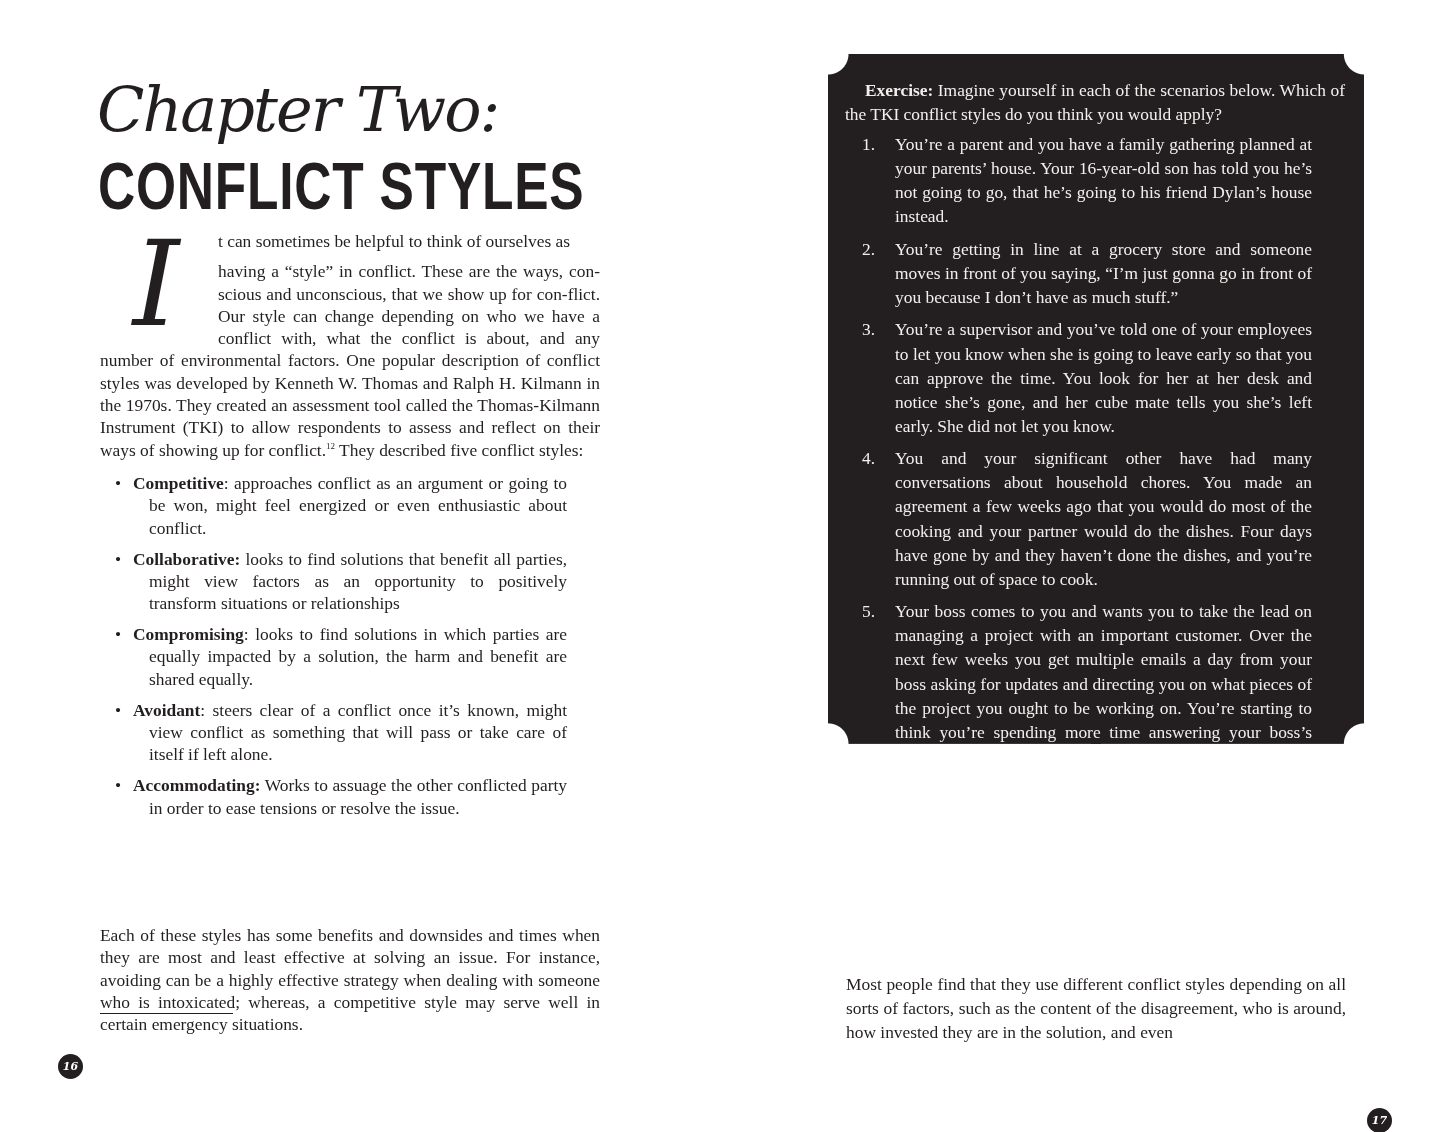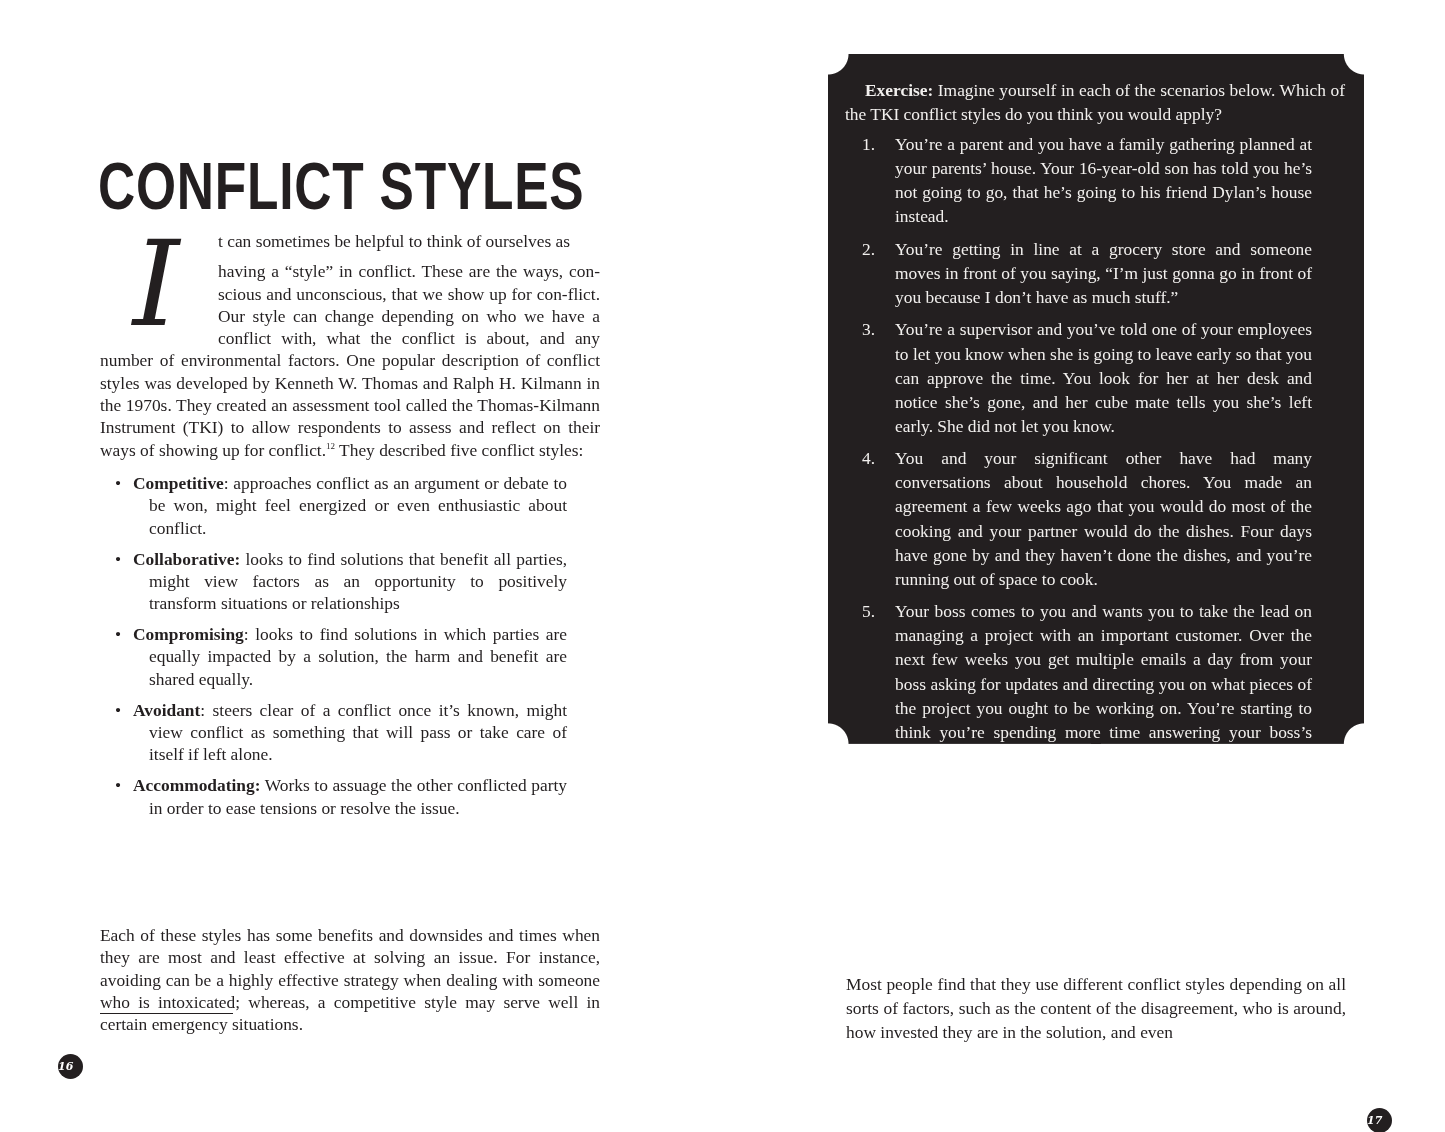--- a/index.html
+++ b/index.html
@@ -129,21 +129,21 @@
       position: absolute;
       width: 25px;
       height: 25px;
       border-radius: 50%;
       background: #231f20;
       color: #ffffff;
       font-family: "DejaVu Serif", serif;
       font-style: italic;
       font-size: 11px;
       line-height: 25px;
-      text-align: left;
+      text-align: center;
       font-weight: bold;
     }
     .page-num-left { left: 58px; top: 1054px; }
     .page-num-right { left: 645px; top: 1108px; }
 
     
     .exercise-box {
       position: absolute;
       left: 106px;
       top: 54px;
@@ -202,30 +202,31 @@
       width: 500px;
       font-size: 17.4px;
       line-height: 24px;
       text-align: justify;
     }
   </style>
 </head>
 <body>
 
 <div class="page page-left">
+  <div class="chapter-script">Chapter Two:</div>
   <div class="chapter-title">CONFLICT STYLES</div>
 
   <div class="intro body-text">
     <span class="dropcap">I</span>
     <span class="first-line">t can sometimes be helpful to think of  ourselves as</span>
     <span>having a “style” in conflict. These are the ways, con-scious and unconscious, that we show up for con-flict. Our style can change depending on who we have a conflict with, what the conflict is about, and any number of environmental factors. One popular description of  conflict styles was developed by Kenneth W. Thomas and Ralph H. Kilmann in the 1970s. They created an assessment tool called the Thomas-Kilmann Instrument (TKI) to allow respondents to assess and reflect on their ways of  showing up for conflict.</span><sup class="fn-ref">12</sup><span> They described five conflict styles:</span>
   </div>
 
   <ul class="styles-list body-text">
-    <li><span class="bullet">•</span><span class="term">Competitive</span><span>:</span><span> approaches conflict as an argument or debate to be won, might feel energized or even enthusiastic about conflict.</span></li>
+    <li><span class="bullet">•</span><span class="term">Competitive</span><span>:</span><span> approaches conflict as an argument or going to be won, might feel energized or even enthusiastic about conflict.</span></li>
     <li><span class="bullet">•</span><span class="term">Collaborative:</span><span></span><span> looks to find solutions that benefit all parties, might view factors as an opportunity to positively transform situations or relationships</span></li>
     <li><span class="bullet">•</span><span class="term">Compromising</span><span>:</span><span> looks to find solutions in which parties are equally impacted by a solution, the harm and benefit are shared equally.</span></li>
     <li><span class="bullet">•</span><span class="term">Avoidant</span><span>:</span><span> steers clear of  a conflict once it’s known, might view conflict as something that will pass or take care of  itself  if  left alone.</span></li>
     <li><span class="bullet">•</span><span class="term">Accommodating:</span><span></span><span> Works to assuage the other conflicted party in order to ease tensions or resolve the issue.</span></li>
   </ul>
 
   <p class="closing body-text" style="margin:0;">Each of  these styles has some benefits and downsides and times when they are most and least effective at solving an issue. For instance, avoiding can be a highly effective strategy when dealing with someone who is intoxicated; whereas, a competitive style may serve well in certain emergency situations.</p>
 
   <div class="fn-rule"></div>
 

